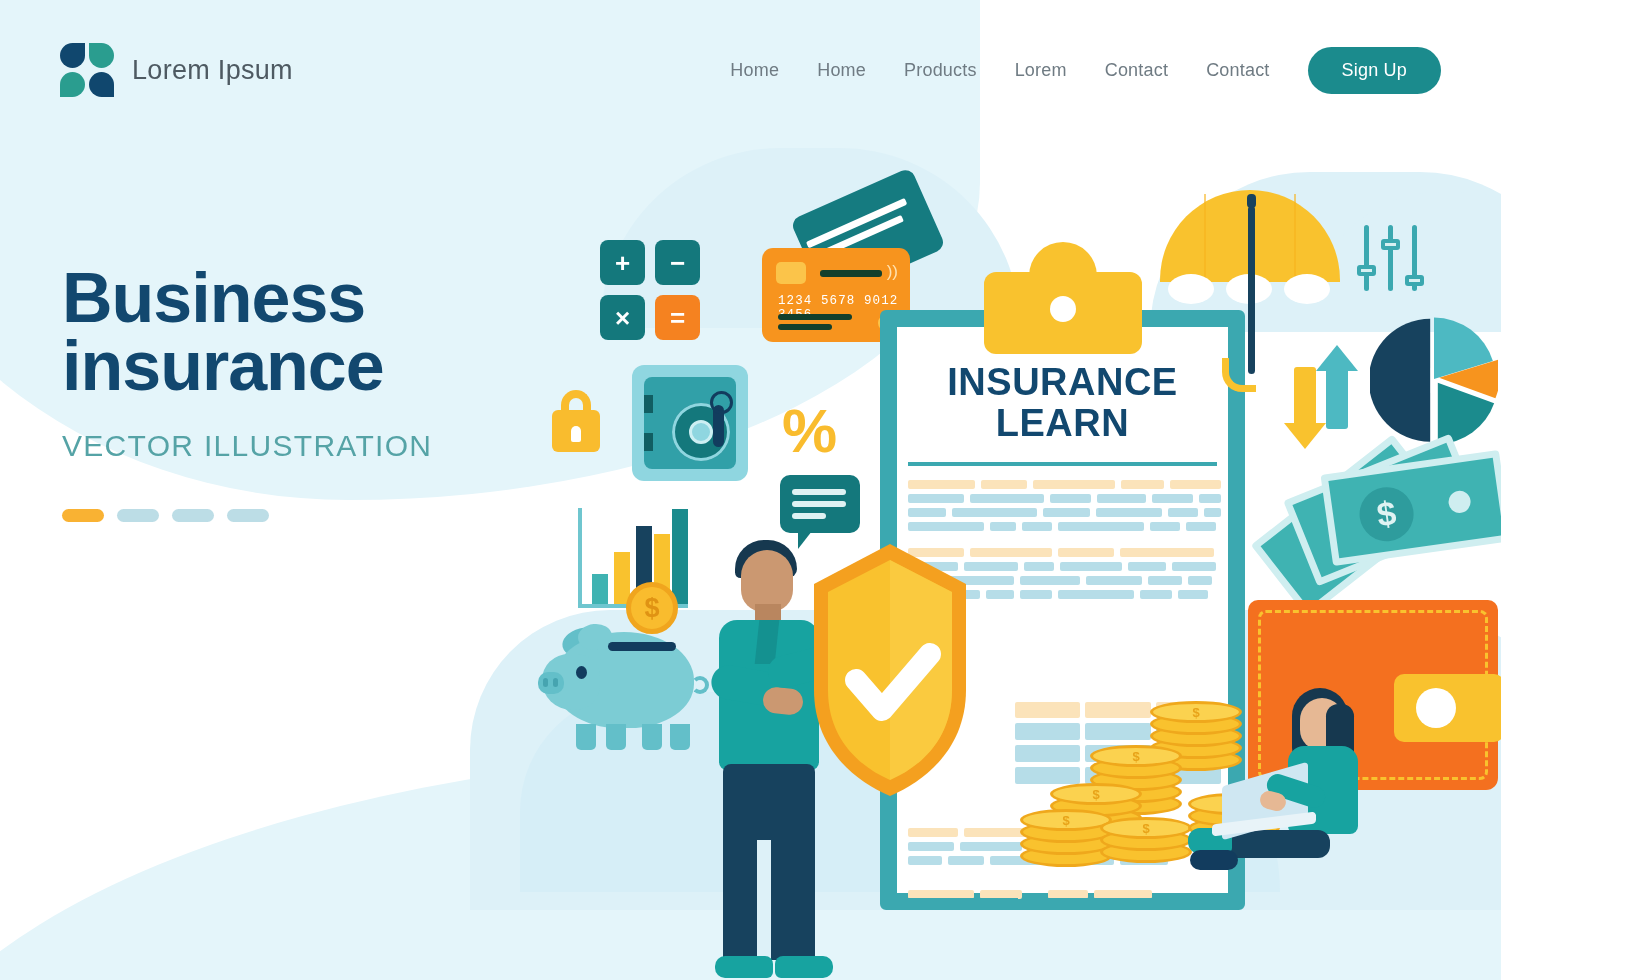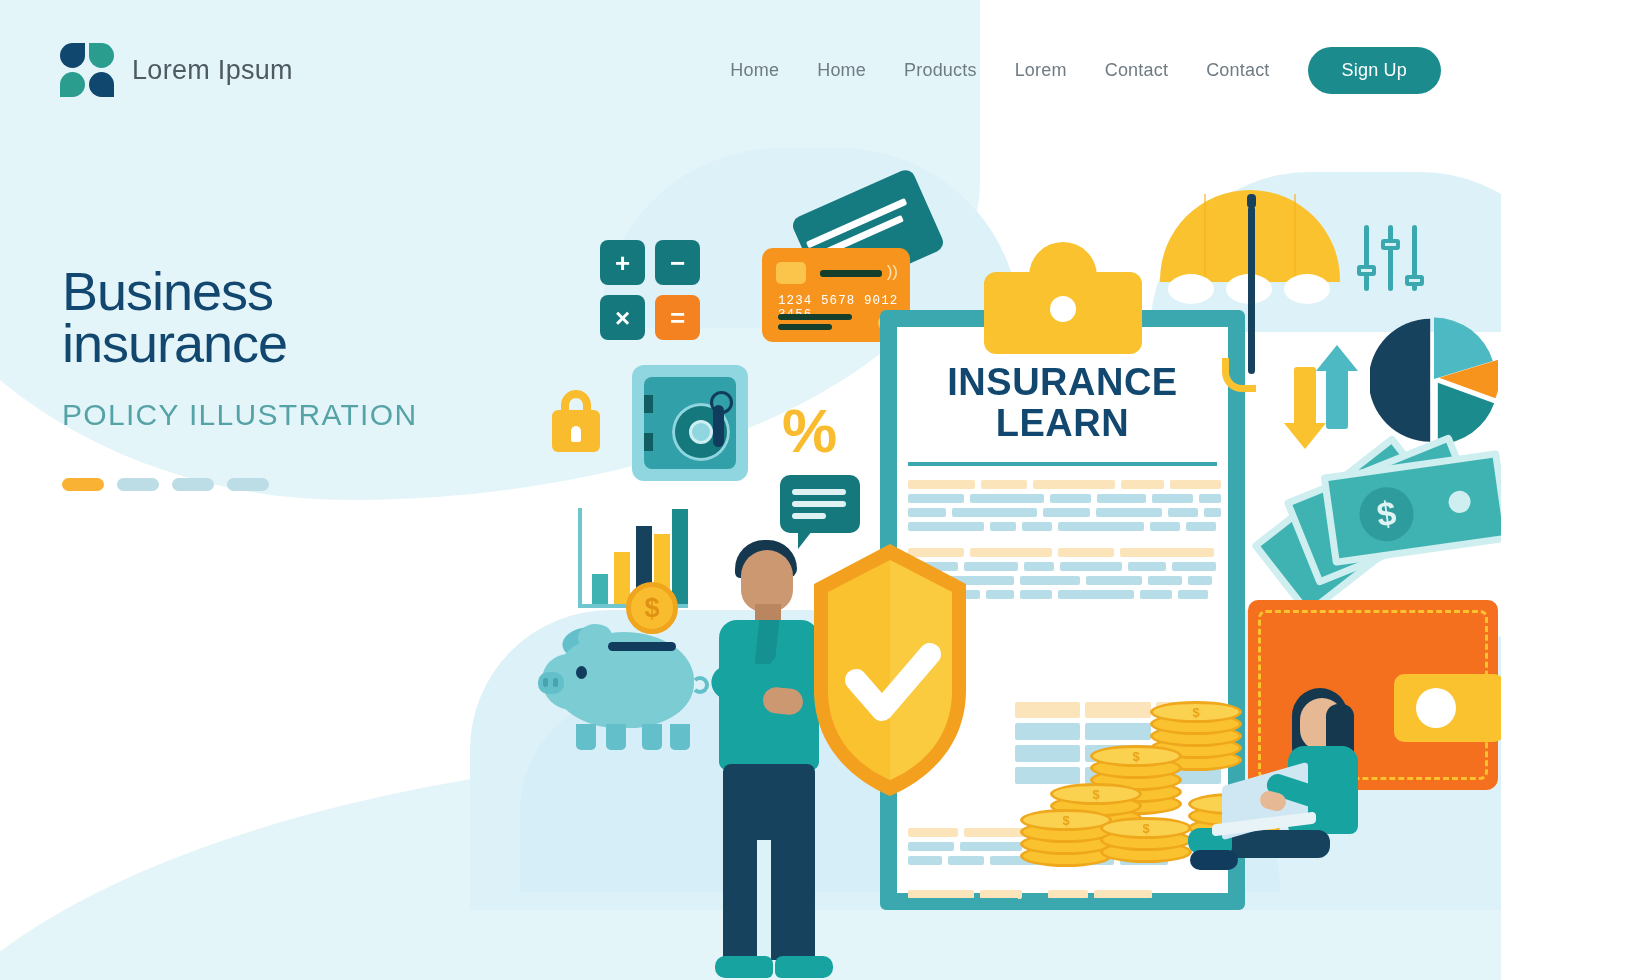--- a/index.html
+++ b/index.html
@@ -75,21 +75,21 @@
   }
   .signup{
     background:#1b8b8d; color:#ffffff; font-size:18px;
     padding:13px 34px; border-radius:26px; border:none;
     cursor:pointer; letter-spacing:.2px;
   }
 
   
   .hero{ position:absolute; left:62px; top:265px; width:500px; z-index:20; }
   .hero h1{
-    font-size:54px; line-height:.97; font-weight:normal; color:#12486f;
+    font-size:70px; line-height:.97; font-weight:bold; color:#12486f;
     letter-spacing:-1px;
   }
   .hero .sub{
     margin-top:28px; font-size:30px; color:#55a3a6; letter-spacing:1.3px;
   }
   .hero .body{
     margin-top:30px; font-size:20px; line-height:1.55; color:#7d8a91;
     max-width:445px;
   }
   .cta{
@@ -365,21 +365,21 @@
       <a href="#">Contact</a>
       <button class="signup">Sign Up</button>
     </nav>
   </div>
 
   <div class="hero">
     <h1>
       <span>Business</span><br>
       <span>insurance</span>
     </h1>
-    <div class="sub">POLICY ILLUSTRATION</div>
+    <div class="sub">VECTOR ILLUSTRATION</div>
     <div class="dots">
       <div class="dot active"></div>
       <div class="dot"></div>
       <div class="dot"></div>
       <div class="dot"></div>
     </div>
   </div>
 
   <div class="illus">
 

